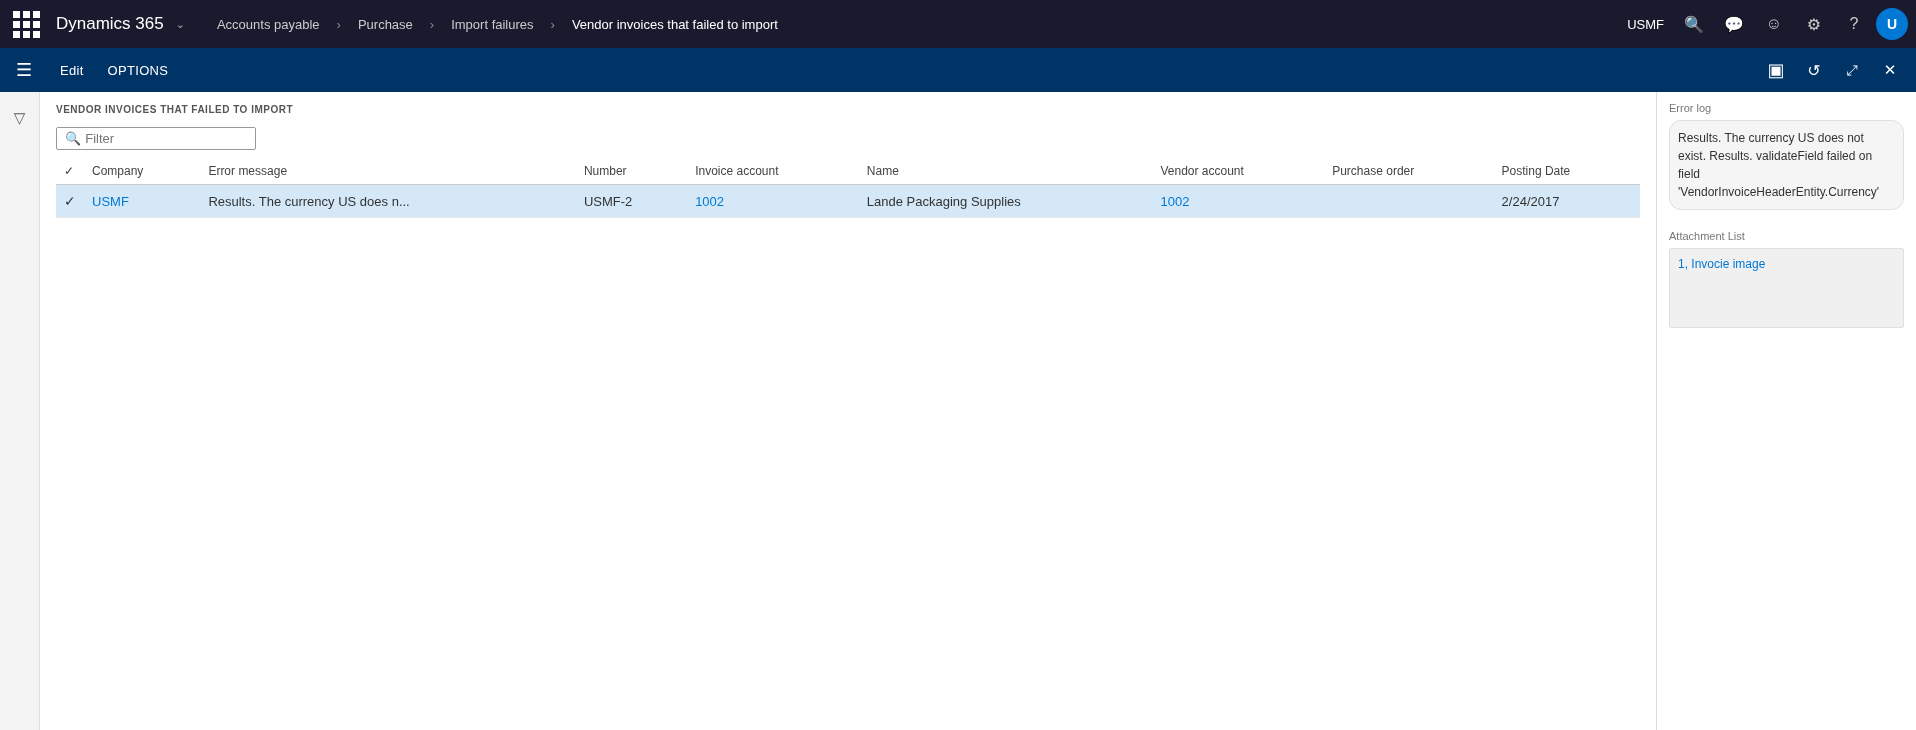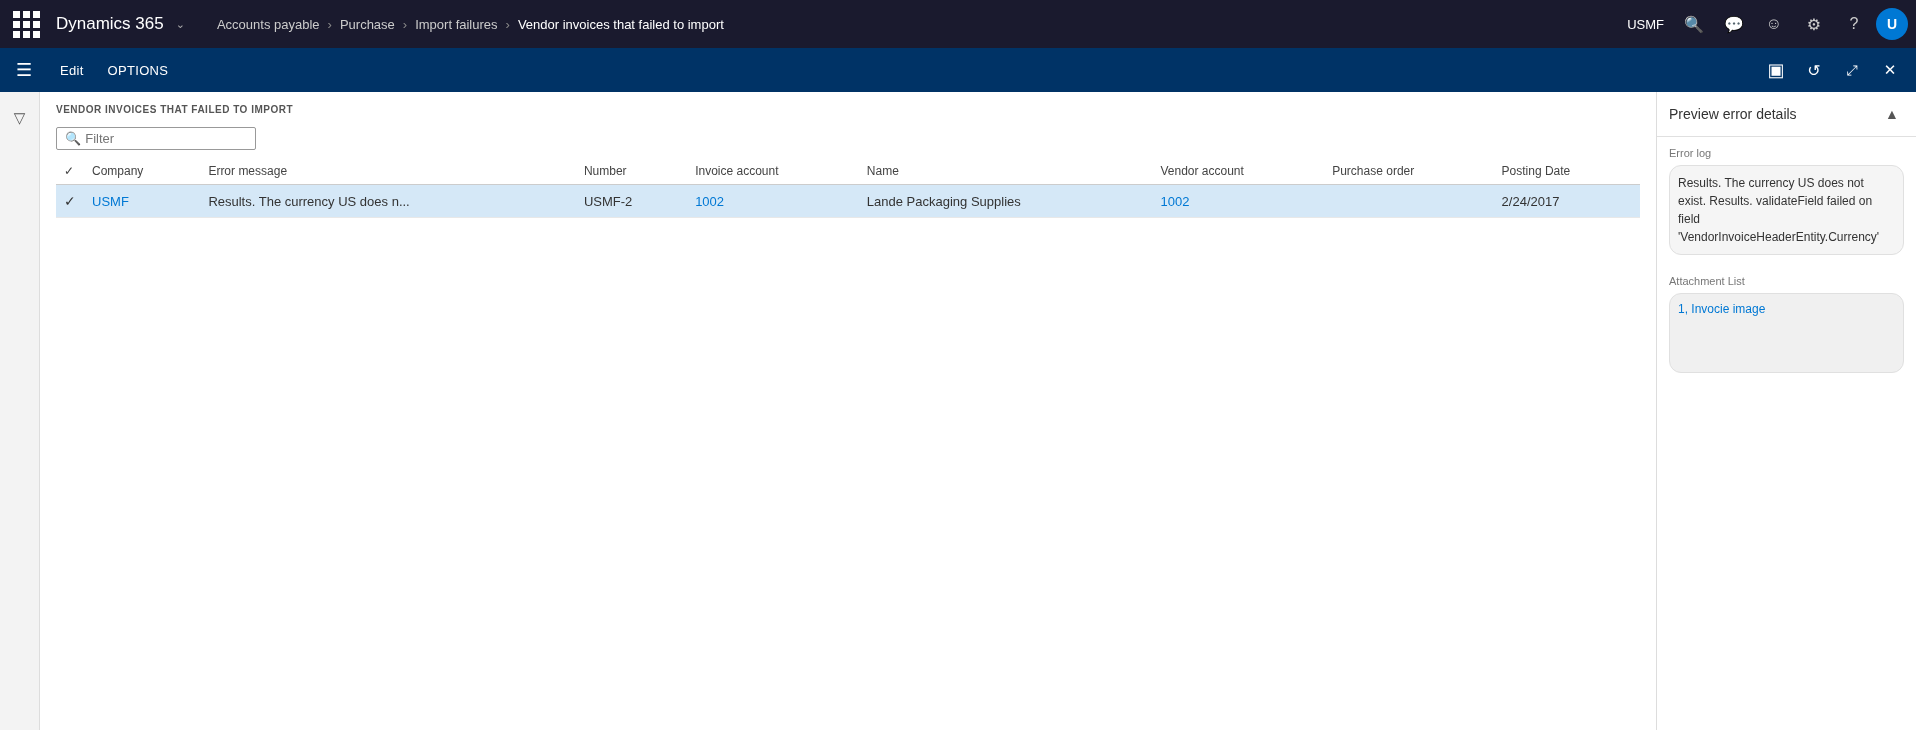--- a/index.html
+++ b/index.html
@@ -27,21 +27,21 @@
       display: block; width: 7px; height: 7px; background: #fff;
     }
     .brand {
       display: flex; align-items: center; gap: 10px;
       font-size: 17px; font-weight: 400; color: #fff;
       margin-right: 24px; cursor: pointer;
       padding: 0 8px;
     }
     .brand-chevron { font-size: 11px; color: #aaa; margin-left: 2px; }
     .breadcrumb {
-      flex: 1; display: flex; align-items: center; gap: 8px;
+      flex: 1; display: flex; align-items: center; gap: 17px;
       font-size: 13px; color: #ccc;
     }
     .breadcrumb span { color: #ccc; }
     .breadcrumb .sep { color: #888; }
     .breadcrumb .current { color: #fff; }
     .top-nav-right {
       display: flex; align-items: center; gap: 4px;
     }
     .org-label {
       color: #fff; font-size: 13px; margin-right: 8px;
@@ -205,21 +205,21 @@
       font-size: 12px; color: #333;
       line-height: 1.5;
       min-height: 90px;
     }
     .attachment-section {
       padding: 10px 12px;
     }
     .attachment-box {
       background: #f0f0f0;
       border: 1px solid #e0e0e0;
-      border-radius: 12px;
+      border-radius: 2px;
       padding: 8px;
       font-size: 12px; color: #333;
       min-height: 80px;
     }
   </style>
 </head>
 <body>
 
 <div class="top-nav">
   <div class="apps-icon">
@@ -319,24 +319,20 @@
       </table>
     </div>
   </div>
 
   <div class="right-panel">
     <div style="position:relative;">
       <div style="position:absolute;left:-20px;top:10px;width:20px;height:20px;background:#1a7dc4;display:flex;align-items:center;justify-content:center;cursor:pointer;z-index:10;">
         
       </div>
     </div>
-    <div class="right-panel-header">
-      <span class="right-panel-title">Preview error details</span>
-      <div class="collapse-btn">▲</div>
-    </div>
     <div class="right-panel-section">
       <div class="section-label">Error log</div>
       <div class="error-log-box">Results. The currency US does not exist. Results. validateField failed on field 'VendorInvoiceHeaderEntity.Currency'</div>
     </div>
     <div class="attachment-section">
       <div class="section-label">Attachment List</div>
       <div class="attachment-box">
         <div style="color:#0078d4;cursor:pointer;">1, Invocie image</div>
       </div>
     </div>

